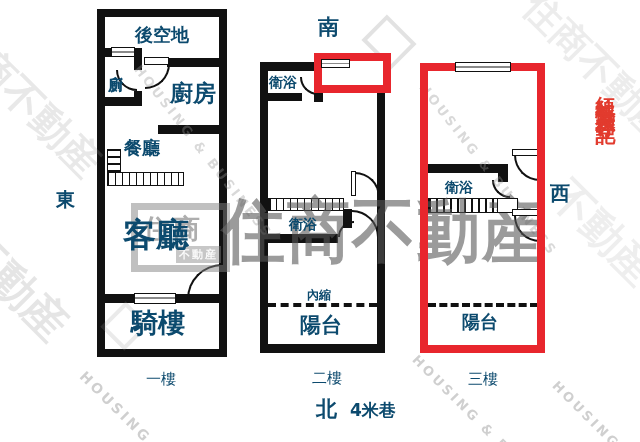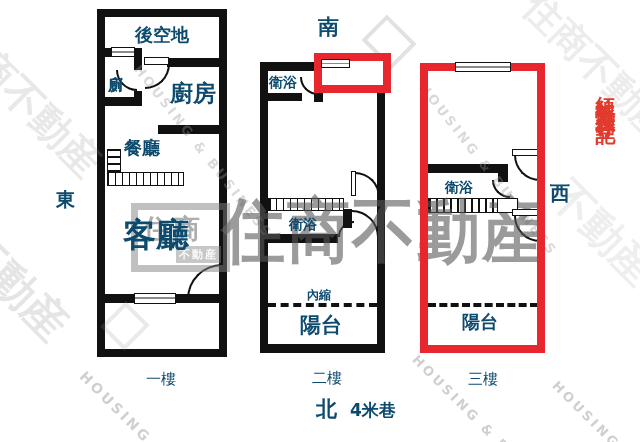--- a/index.html
+++ b/index.html
@@ -87,20 +87,21 @@
 
   <div class="lbl" style="left:124px;top:139px;font-size:18px;">餐廳</div>
   <div class="stairs-v" style="left:107px;top:149px;width:14px;height:24px;box-sizing:border-box;"></div>
   <div class="stairs-h" style="left:107px;top:172px;width:77px;height:14px;box-sizing:border-box;"></div>
 
   <div class="lbl" style="left:123px;top:218px;font-size:33px;">客廳</div>
   <div class="arc arc-tl" style="left:187px;top:264px;width:33px;height:33px;"></div>
 
   <div class="wall" style="left:105px;top:294px;width:114px;height:9px;"></div>
   <div class="win" style="left:134px;top:293px;width:42px;height:11px;box-sizing:border-box;"></div>
+  <div class="lbl" style="left:131px;top:309px;font-size:27px;">騎樓</div>
 
   <div class="lbl lbl-light" style="left:146px;top:372px;font-size:15px;">一樓</div>
 
   <div class="wall" style="left:260px;top:62px;width:8px;height:291px;"></div>
   <div class="wall" style="left:260px;top:62px;width:60px;height:9px;"></div>
   <div class="wall" style="left:314px;top:62px;width:9px;height:40px;"></div>
   <div class="wall" style="left:268px;top:93px;width:34px;height:8px;"></div>
   <div class="arc arc-bl" style="left:300px;top:77px;width:16px;height:16px;"></div>
   <div class="lbl" style="left:269px;top:75px;font-size:14px;">衛浴</div>
 

